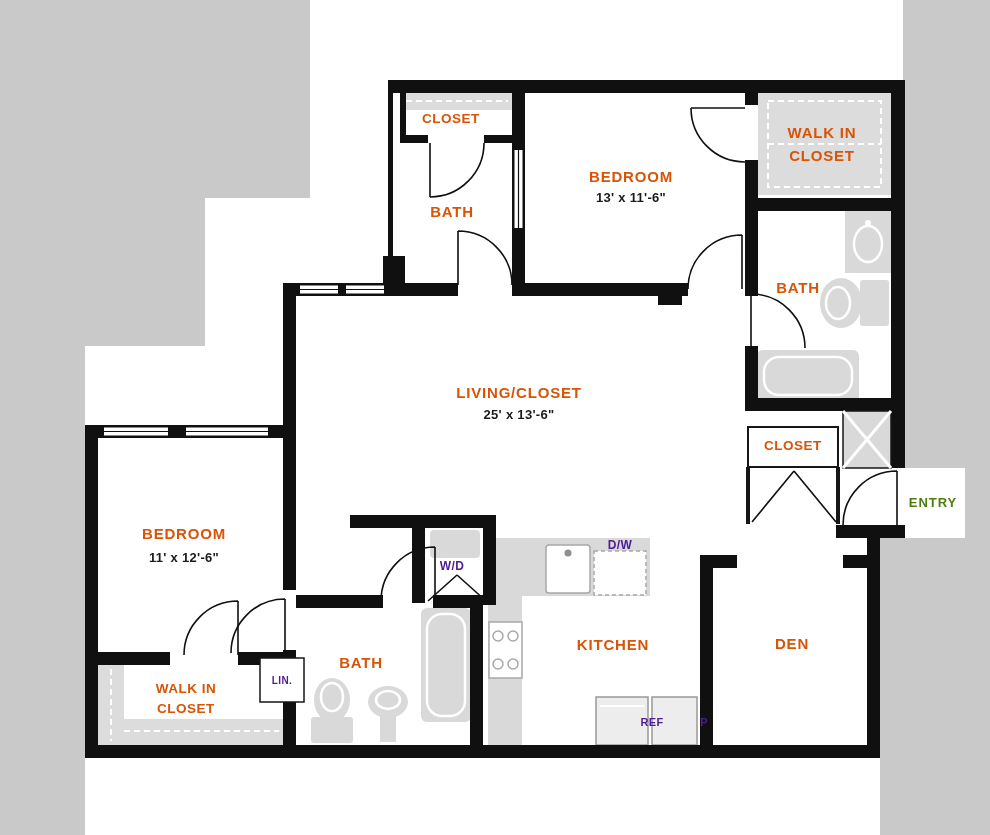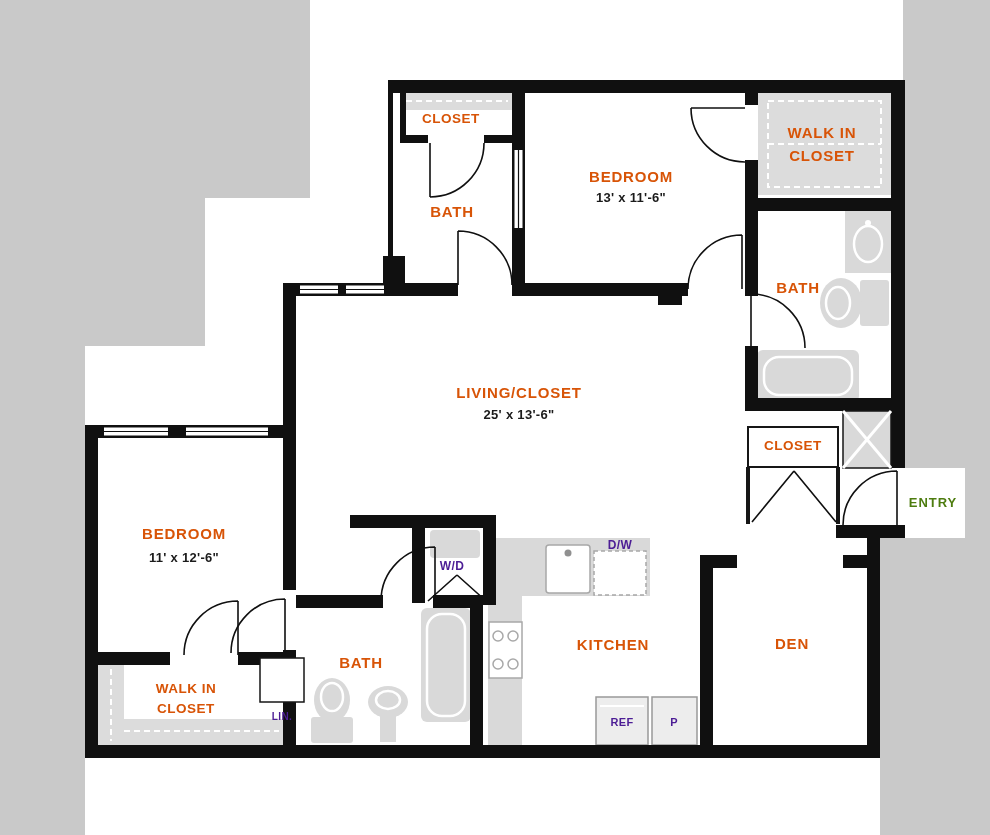--- a/index.html
+++ b/index.html
@@ -5,22 +5,22 @@
   html,body{margin:0;padding:0;background:#ffffff;}
   #plan{position:relative;width:990px;height:835px;background:#ffffff;overflow:hidden;
         font-family:"Liberation Sans",sans-serif;}
   #plan svg{position:absolute;left:0;top:0;}
   .lbl{position:absolute;transform:translate(-50%,-50%);text-align:center;
        white-space:pre-line;line-height:1.5;pointer-events:none;}
   .room{color:#d85407;font-weight:700;font-size:15px;letter-spacing:.8px;}
   .room.sm{font-size:13.5px;letter-spacing:.5px;}
   .dim{color:#1b1b1b;font-weight:700;font-size:13px;letter-spacing:.3px;}
   .util{color:#4c1d95;font-weight:700;font-size:12px;letter-spacing:.4px;}
-  .util.sm{font-size:11px;}
-  .util.tiny{font-size:10px;margin-top:36px;}
+  .util.sm{font-size:11px;margin-left:30px;}
+  .util.tiny{font-size:10px;}
   .entry{color:#4d7c0f;font-weight:700;font-size:13px;letter-spacing:1px;}
 </style>
 </head>
 <body>
 
 <div id="plan">
 
   <svg width="990" height="835" viewBox="0 0 990 835">
 
     <g fill="#c9c9c9">

